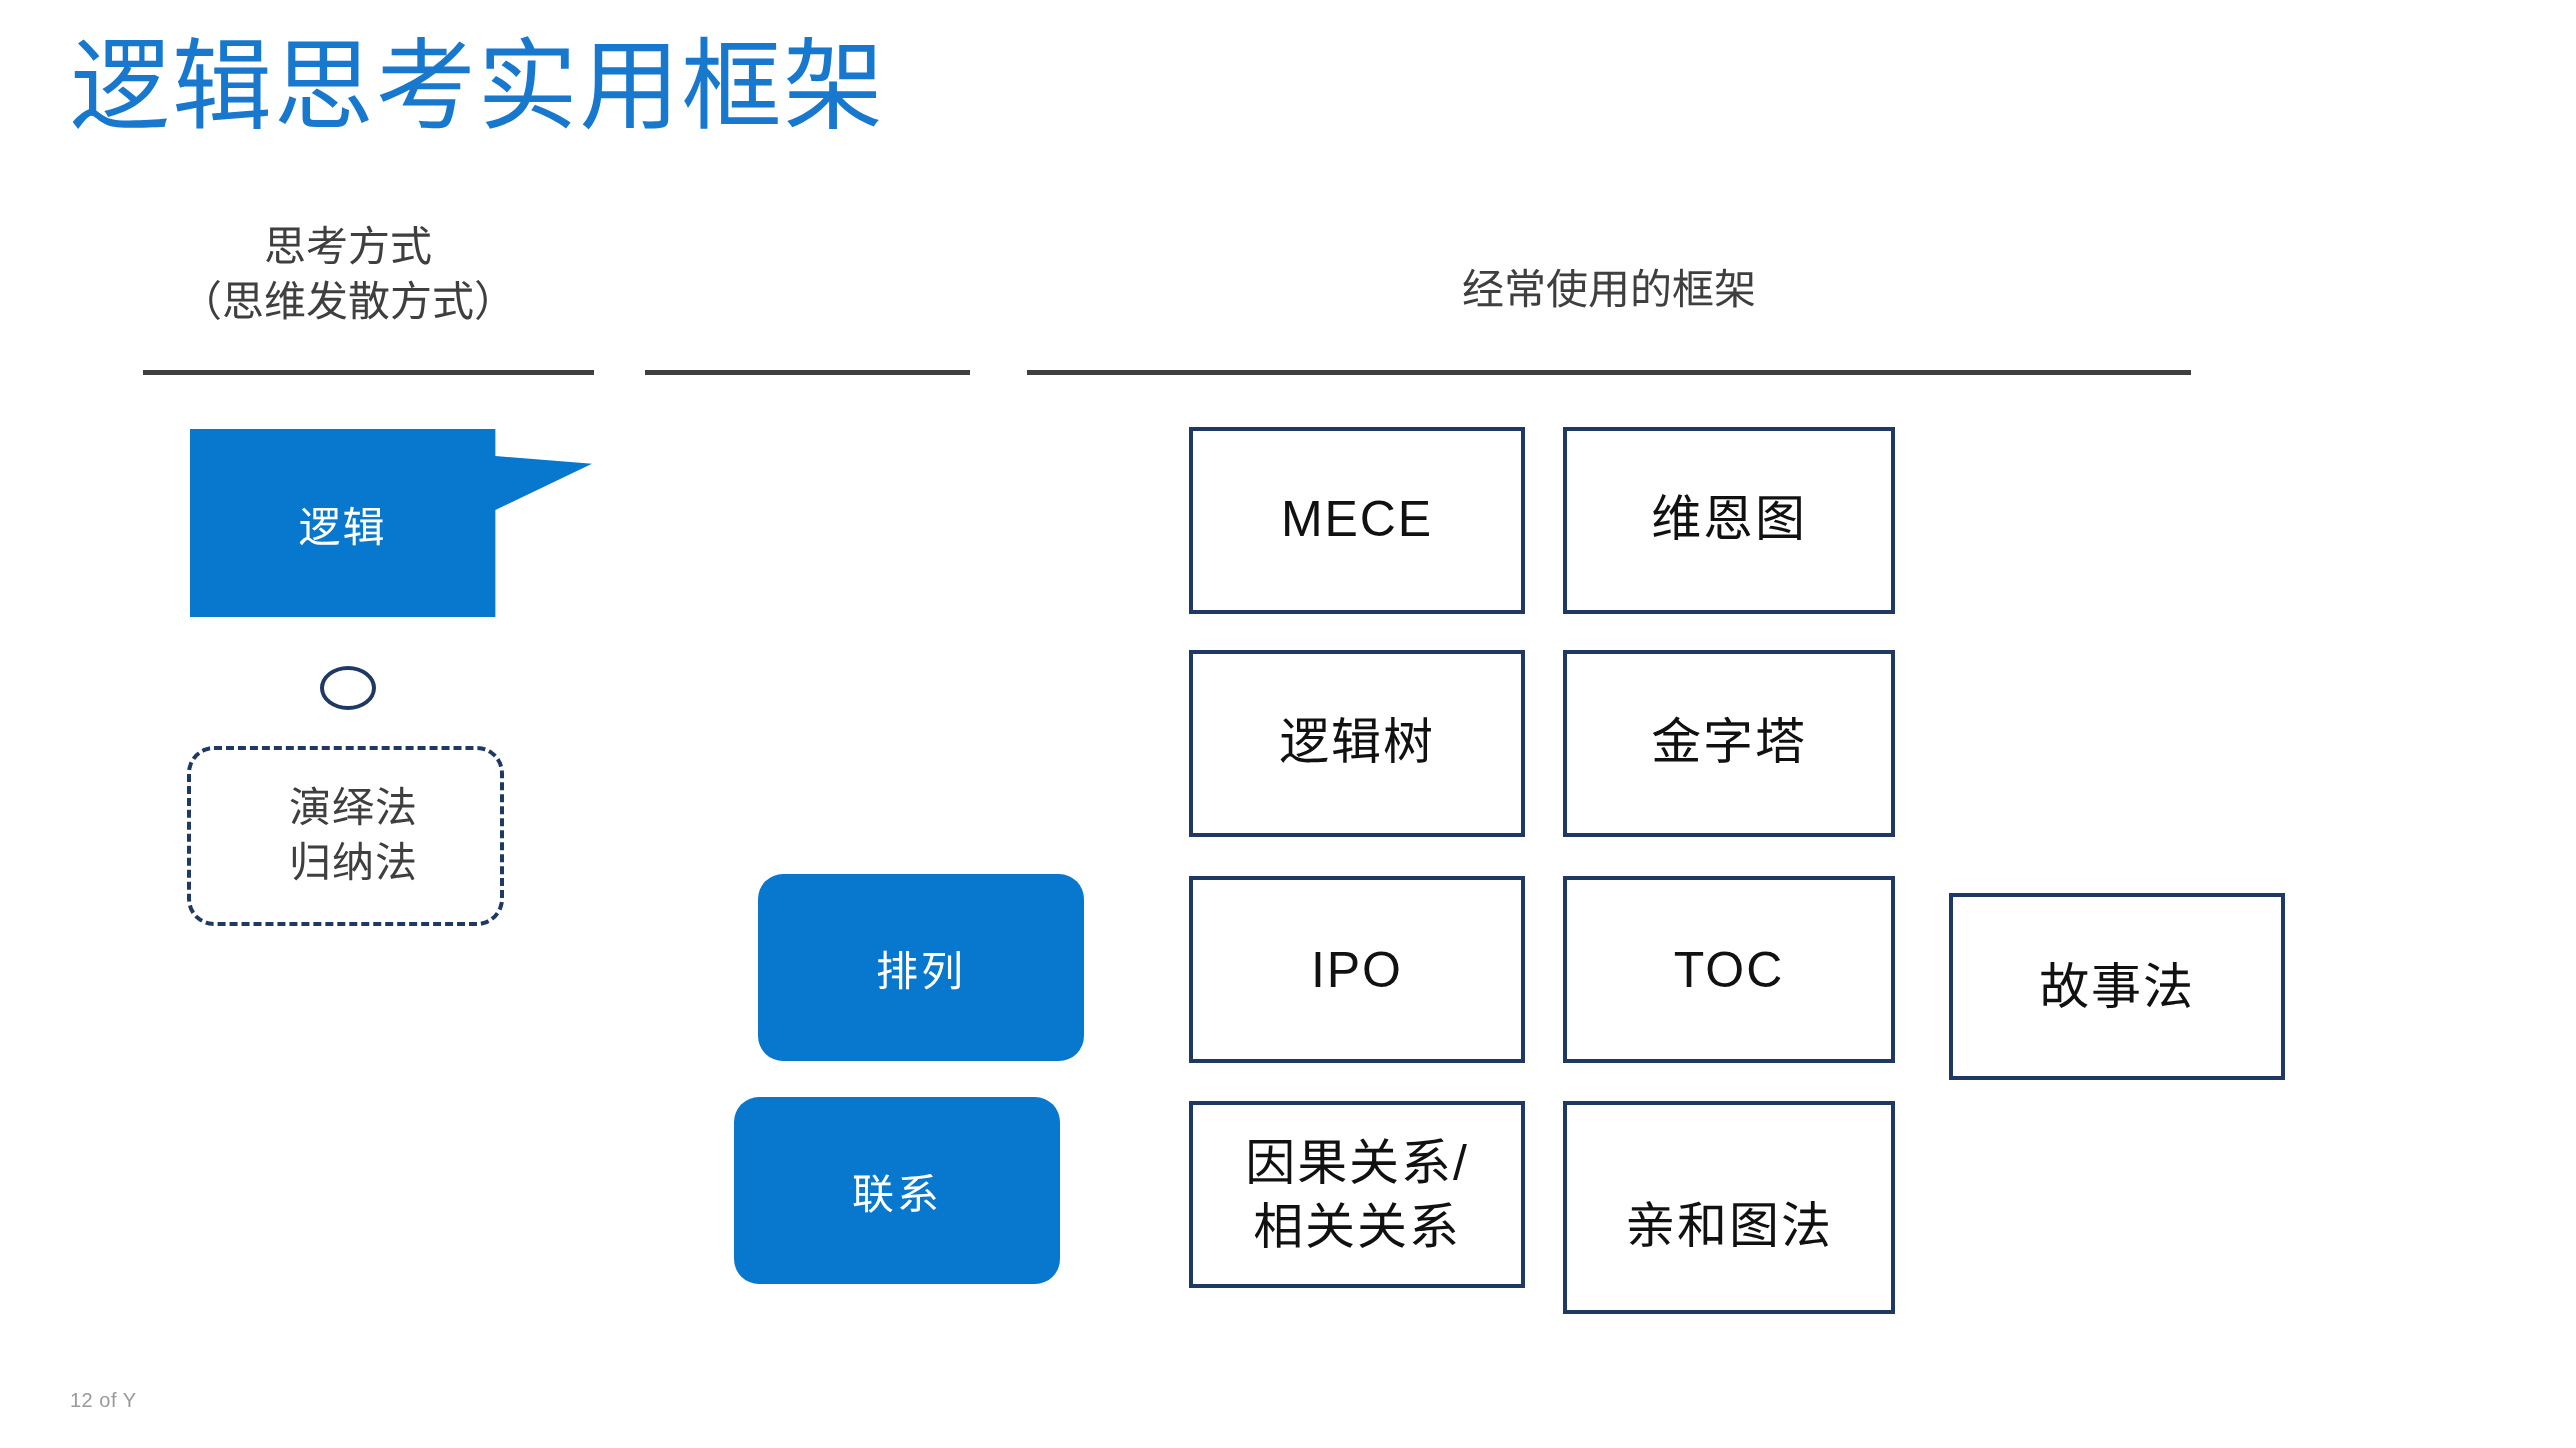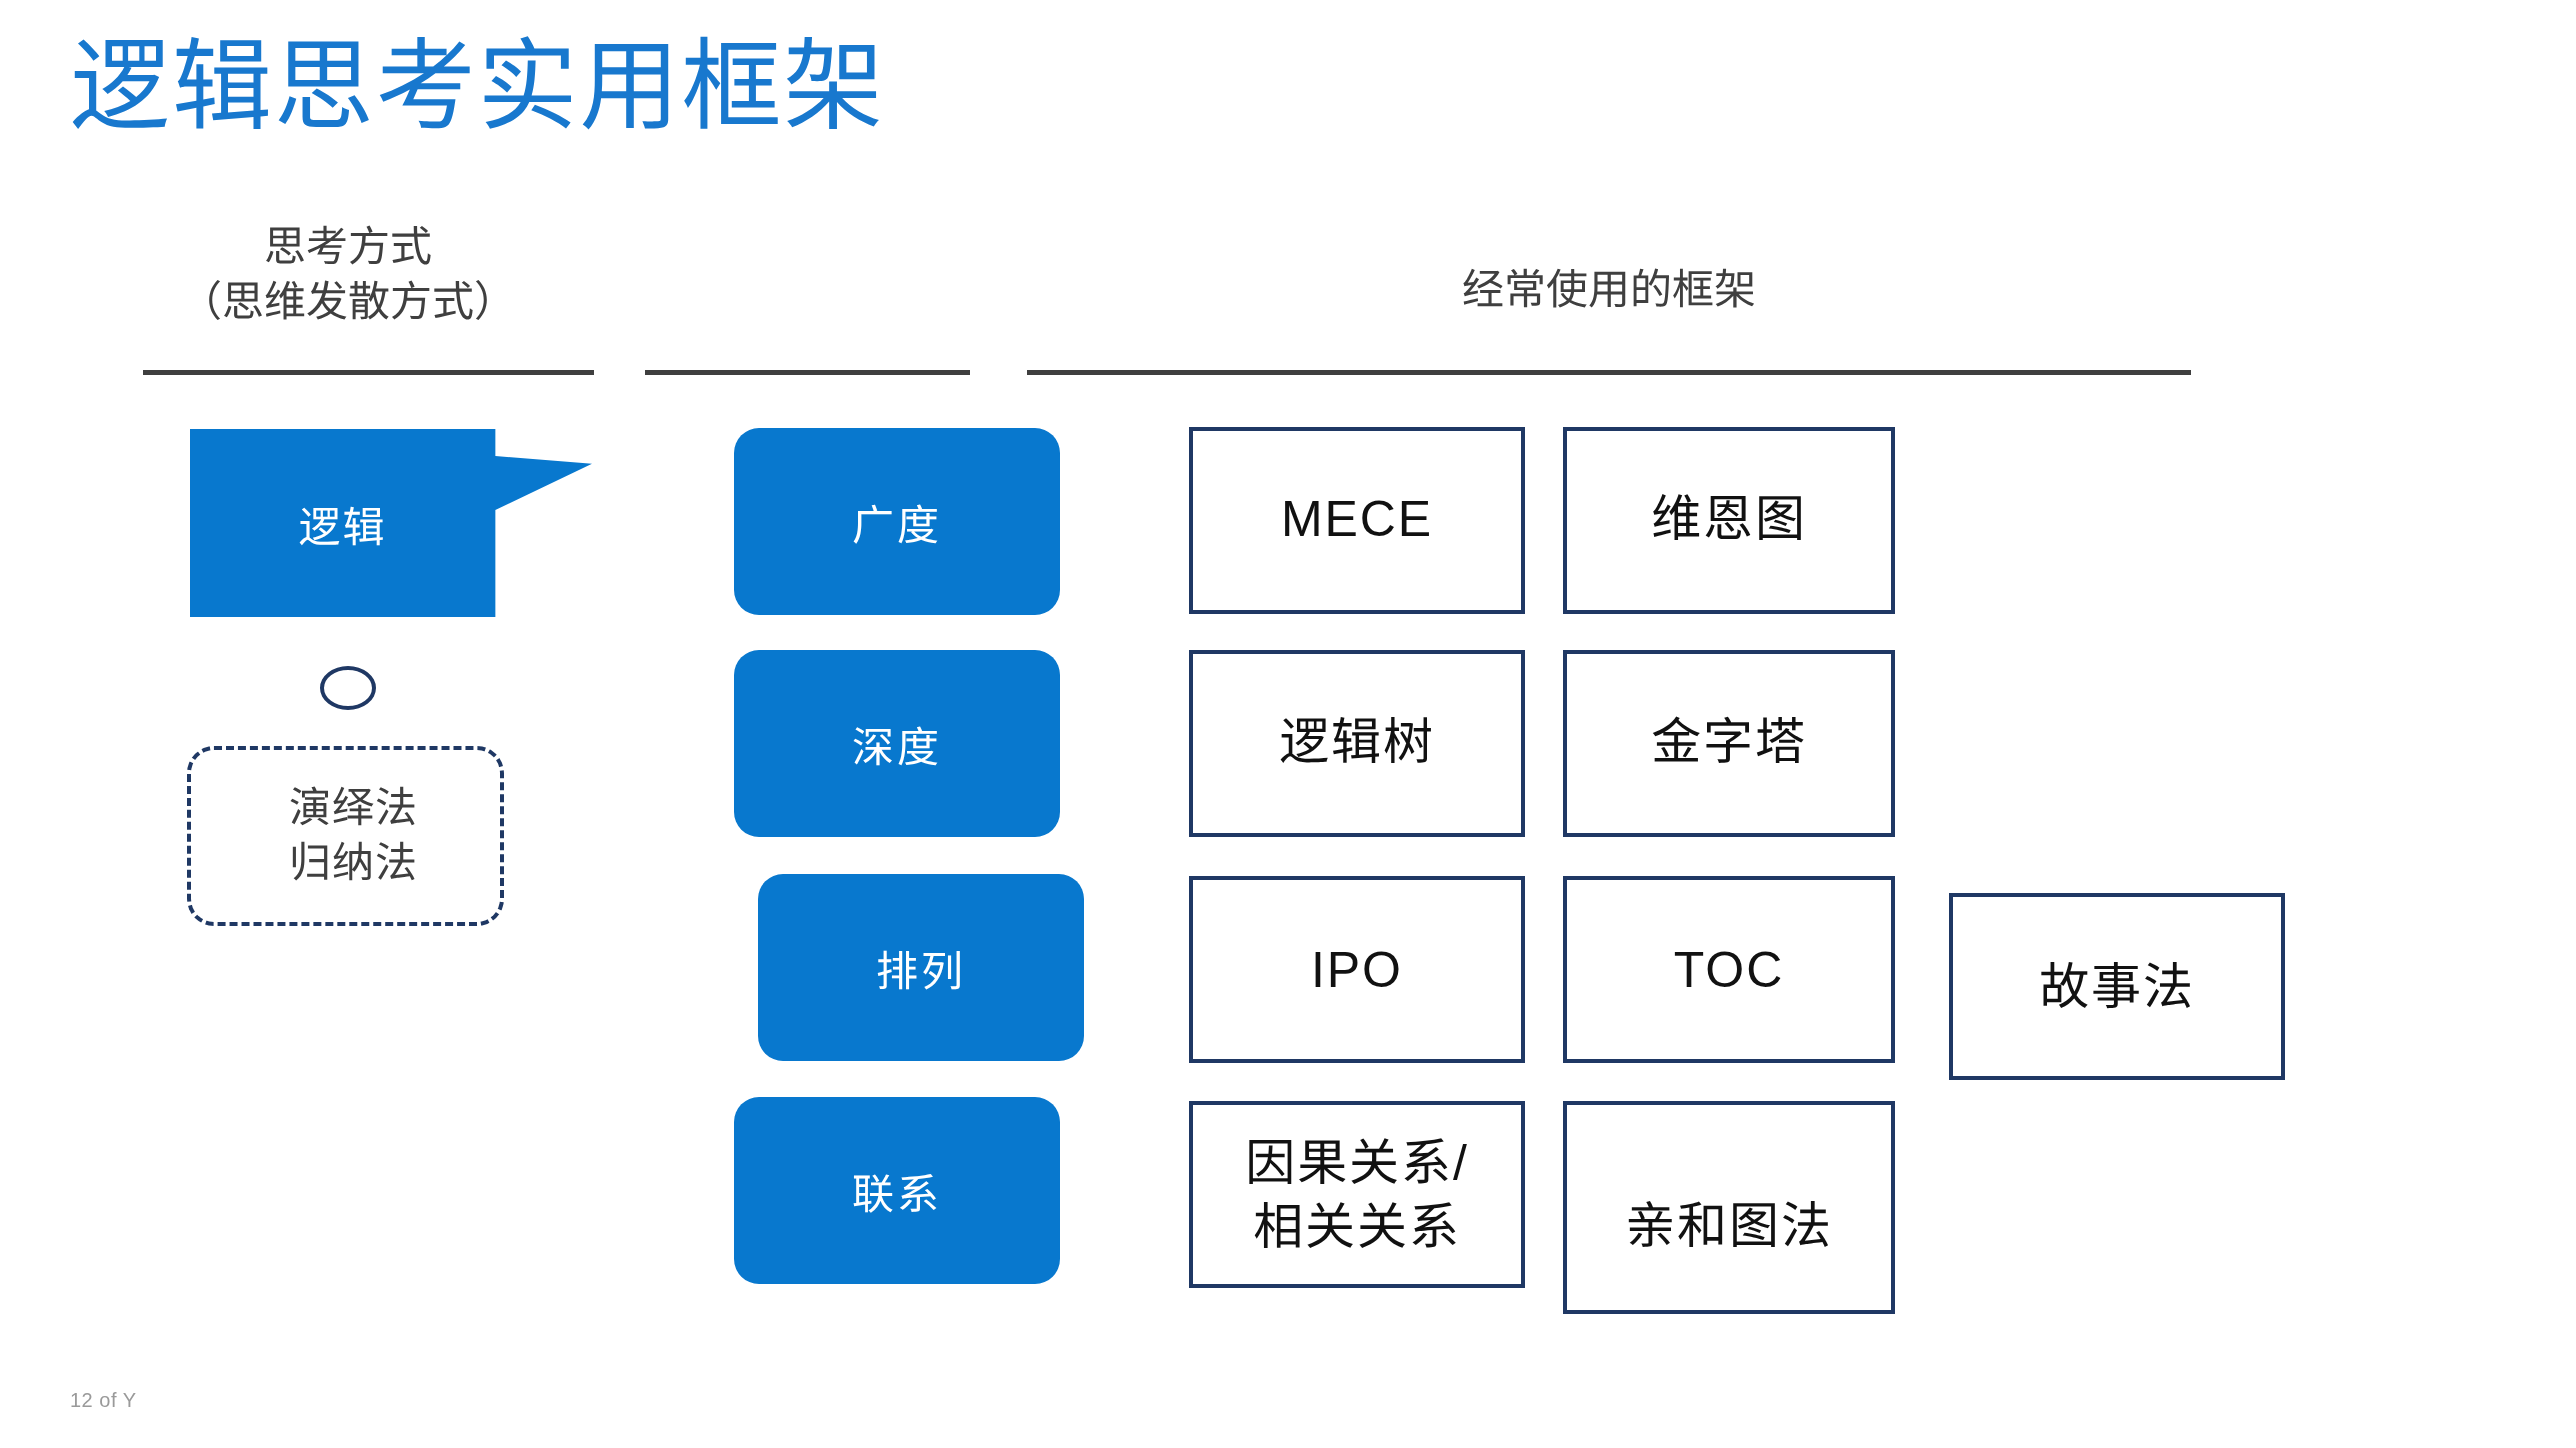--- a/index.html
+++ b/index.html
@@ -198,22 +198,20 @@
     <div id="bubble-label">逻辑</div>
   </div>
 
   <div id="connector-ellipse"></div>
 
   <div id="dashed-box">
     <div class="line">演绎法</div>
     <div class="line">归纳法</div>
   </div>
 
-  <div class="pill" id="pill-0">广度</div>
-  <div class="pill" id="pill-1">深度</div>
   <div class="pill" id="pill-2">排列</div>
   <div class="pill" id="pill-3">联系</div>
 
   <div class="fw-box" id="fw-0">MECE</div>
   <div class="fw-box" id="fw-1">维恩图</div>
   <div class="fw-box" id="fw-2">逻辑树</div>
   <div class="fw-box" id="fw-3">金字塔</div>
   <div class="fw-box" id="fw-4">IPO</div>
   <div class="fw-box" id="fw-5">TOC</div>
   <div class="fw-box" id="fw-6">故事法</div>

